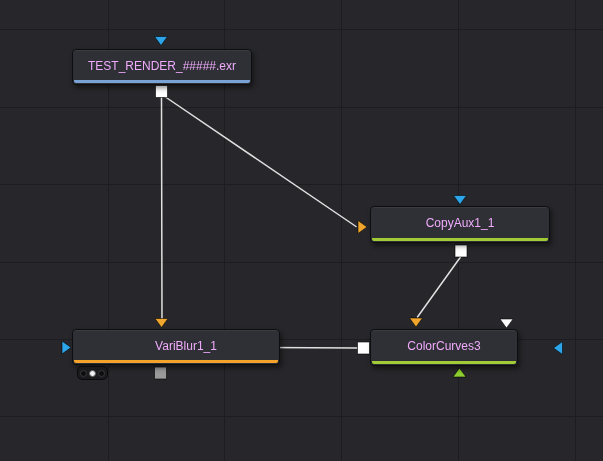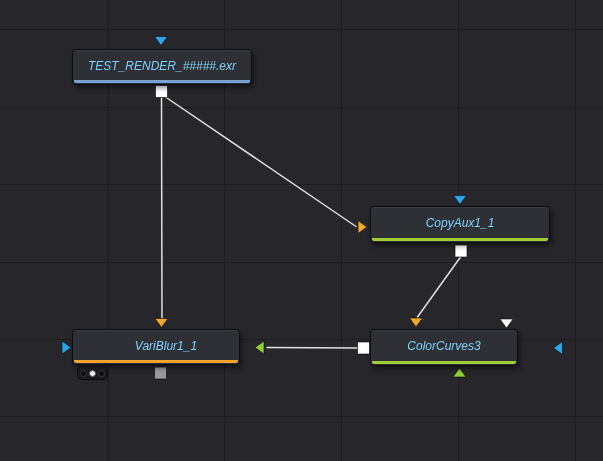--- a/index.html
+++ b/index.html
@@ -16,27 +16,26 @@
     box-sizing:border-box;
     background:#2e3035;
     border:1px solid #0d0e10;
     border-radius:4px;
     box-shadow:2px 3px 5px rgba(0,0,0,0.45), inset 0 1px 0 rgba(255,255,255,0.06);
     display:flex;align-items:center;justify-content:center;
     z-index:2;
     cursor:default;
   }
   .node-label{
-    color:#7dd3fc;
+    color:#f0abfc;
     font-size:12px;
     line-height:1;
     padding-bottom:3px;
     white-space:nowrap;
     pointer-events:none;
-    font-style:italic;
   }
   .stripe{
     position:absolute;
     left:1px;right:1px;bottom:1px;
     height:3px;
     border-radius:0 0 2px 2px;
   }
   #viewer-pill{
     position:absolute;
     box-sizing:border-box;
@@ -93,21 +92,21 @@
   <div class="node" style="left: 72px; top: 49px; width: 180px; height: 36px;">
     <span class="node-label">TEST_RENDER_#####.exr</span>
     <div class="stripe" style="background: rgb(121, 163, 213);"></div>
   </div>
 
   <div class="node" style="left: 370px; top: 206px; width: 180px; height: 37px; align-items: center;">
     <span class="node-label">CopyAux1_1</span>
     <div class="stripe" style="background: rgb(162, 204, 53);"></div>
   </div>
 
-  <div class="node" style="left: 72px; top: 329px; width: 168px; height: 36px; padding-left: 20px;">
+  <div class="node" style="left: 72px; top: 329px; width: 208px; height: 36px; padding-left: 20px;">
     <span class="node-label">VariBlur1_1</span>
     <div class="stripe" style="background: rgb(245, 163, 43);"></div>
   </div>
 
   <div class="node" style="left: 370px; top: 329px; width: 148px; height: 37px;">
     <span class="node-label">ColorCurves3</span>
     <div class="stripe" style="background: rgb(162, 204, 53);"></div>
   </div>
 
   <div id="viewer-pill" style="left: 77px; top: 366px; width: 31px; height: 14px;">

